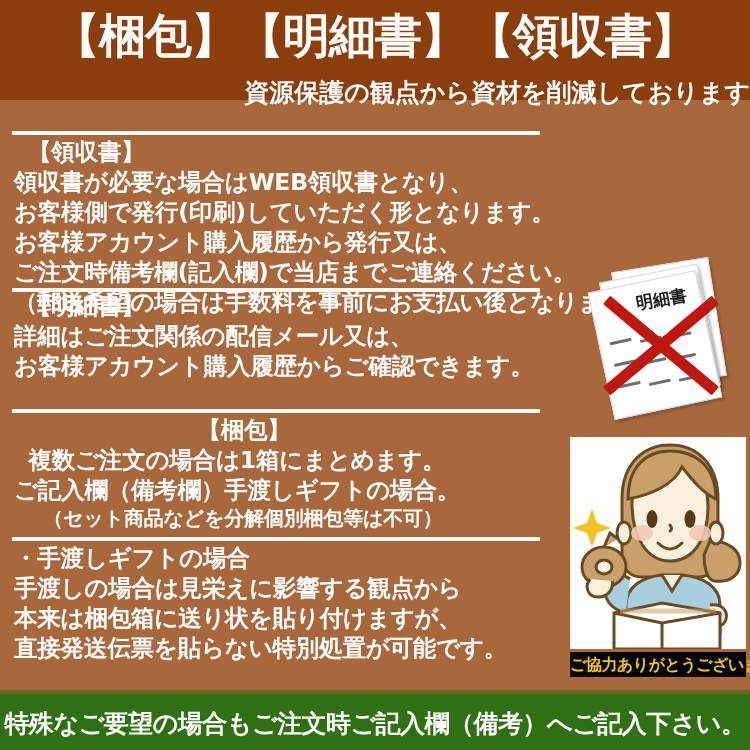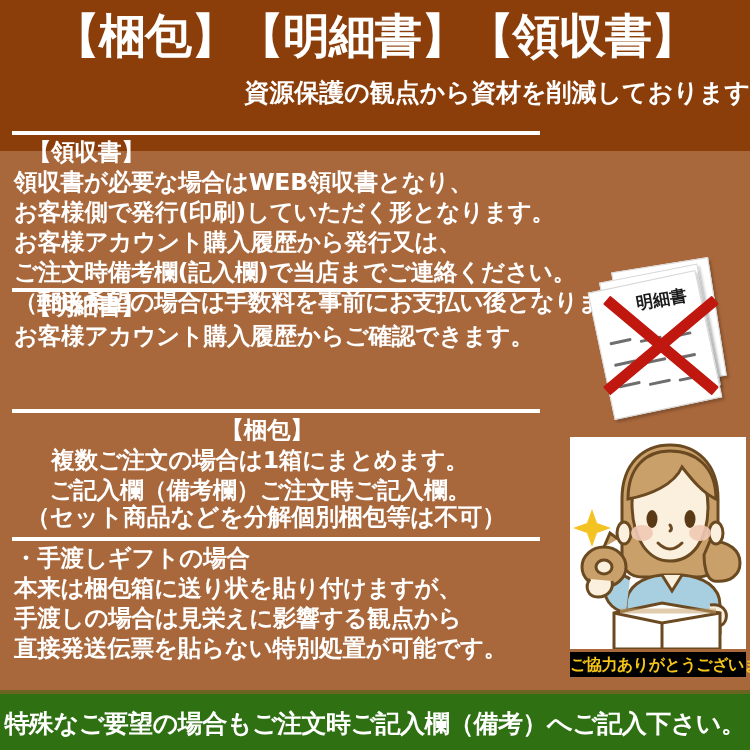--- a/index.html
+++ b/index.html
@@ -20,21 +20,21 @@
     background: #a9683c;
     box-sizing: border-box;
   }
 
   
   .header {
     position: absolute;
     left: 0;
     top: 0;
     width: 750px;
-    height: 151px;
+    height: 100px;
     background: #8b3e0a;
     box-sizing: border-box;
   }
   .header-title {
     position: absolute;
     left: 0;
     top: 5px;
     width: 750px;
     text-align: center;
     color: #ffffff;
@@ -81,24 +81,23 @@
     font-size: 23.5px;
     font-weight: bold;
     line-height: 30px;
     white-space: nowrap;
     letter-spacing: -0.2px;
   }
   .section .line.indent {
     padding-left: 14px;
   }
   .section .line.small {
-    font-size: 24px;
+    font-size: 20px;
     line-height: 27px;
     padding-left: 12px;
-    font-family: Liberation Mono, monospace;
   }
 
   
   .doc-illustration {
     position: absolute;
     left: 592px;
     top: 262px;
     width: 150px;
     height: 155px;
   }
@@ -229,36 +228,37 @@
       <div class="line">領収書が必要な場合はWEB領収書となり、</div>
       <div class="line">お客様側で発行(印刷)していただく形となります。</div>
       <div class="line">お客様アカウント購入履歴から発行又は、</div>
       <div class="line">ご注文時備考欄(記入欄)で当店までご連絡ください。</div>
       <div class="line">（郵送希望の場合は手数料を事前にお支払い後となります</div>
     </div>
 
     <div class="divider" style="top:163px;"></div>
     <div class="section" style="top:166px;">
       <div class="line indent">【明細書】</div>
+      <div class="line">詳細はご注文関係の配信メール又は、</div>
       <div class="line">お客様アカウント購入履歴からご確認できます。</div>
     </div>
 
     <div class="divider" style="top:284px;"></div>
     <div class="section" style="top:290px;text-align:center;">
       <div class="line indent">【梱包】</div>
       <div class="line">複数ご注文の場合は1箱にまとめます。</div>
-      <div class="line">ご記入欄（備考欄）ご注文時ご記入欄。</div>
+      <div class="line">ご記入欄（備考欄）手渡しギフトの場合。</div>
       <div class="line small">（セット商品などを分解個別梱包等は不可）</div>
     </div>
 
     <div class="divider" style="top:412px;"></div>
     <div class="section" style="top:418px;">
       <div class="line">・手渡しギフトの場合</div>
+      <div class="line">手渡しの場合は見栄えに影響する観点から</div>
       <div class="line">本来は梱包箱に送り状を貼り付けますが、</div>
-      <div class="line">手渡しの場合は見栄えに影響する観点から</div>
       <div class="line">直接発送伝票を貼らない特別処置が可能です。</div>
     </div>
   </div>
 
   <div class="doc-illustration">
     <div class="doc-sheet back2"></div>
     <div class="doc-sheet back1"></div>
     <div class="doc-sheet front">
       <div class="doc-rule" style="left:10px; top:52px; width:22px;"></div>
       <div class="doc-rule" style="left:40px; top:56px; width:22px;"></div>

